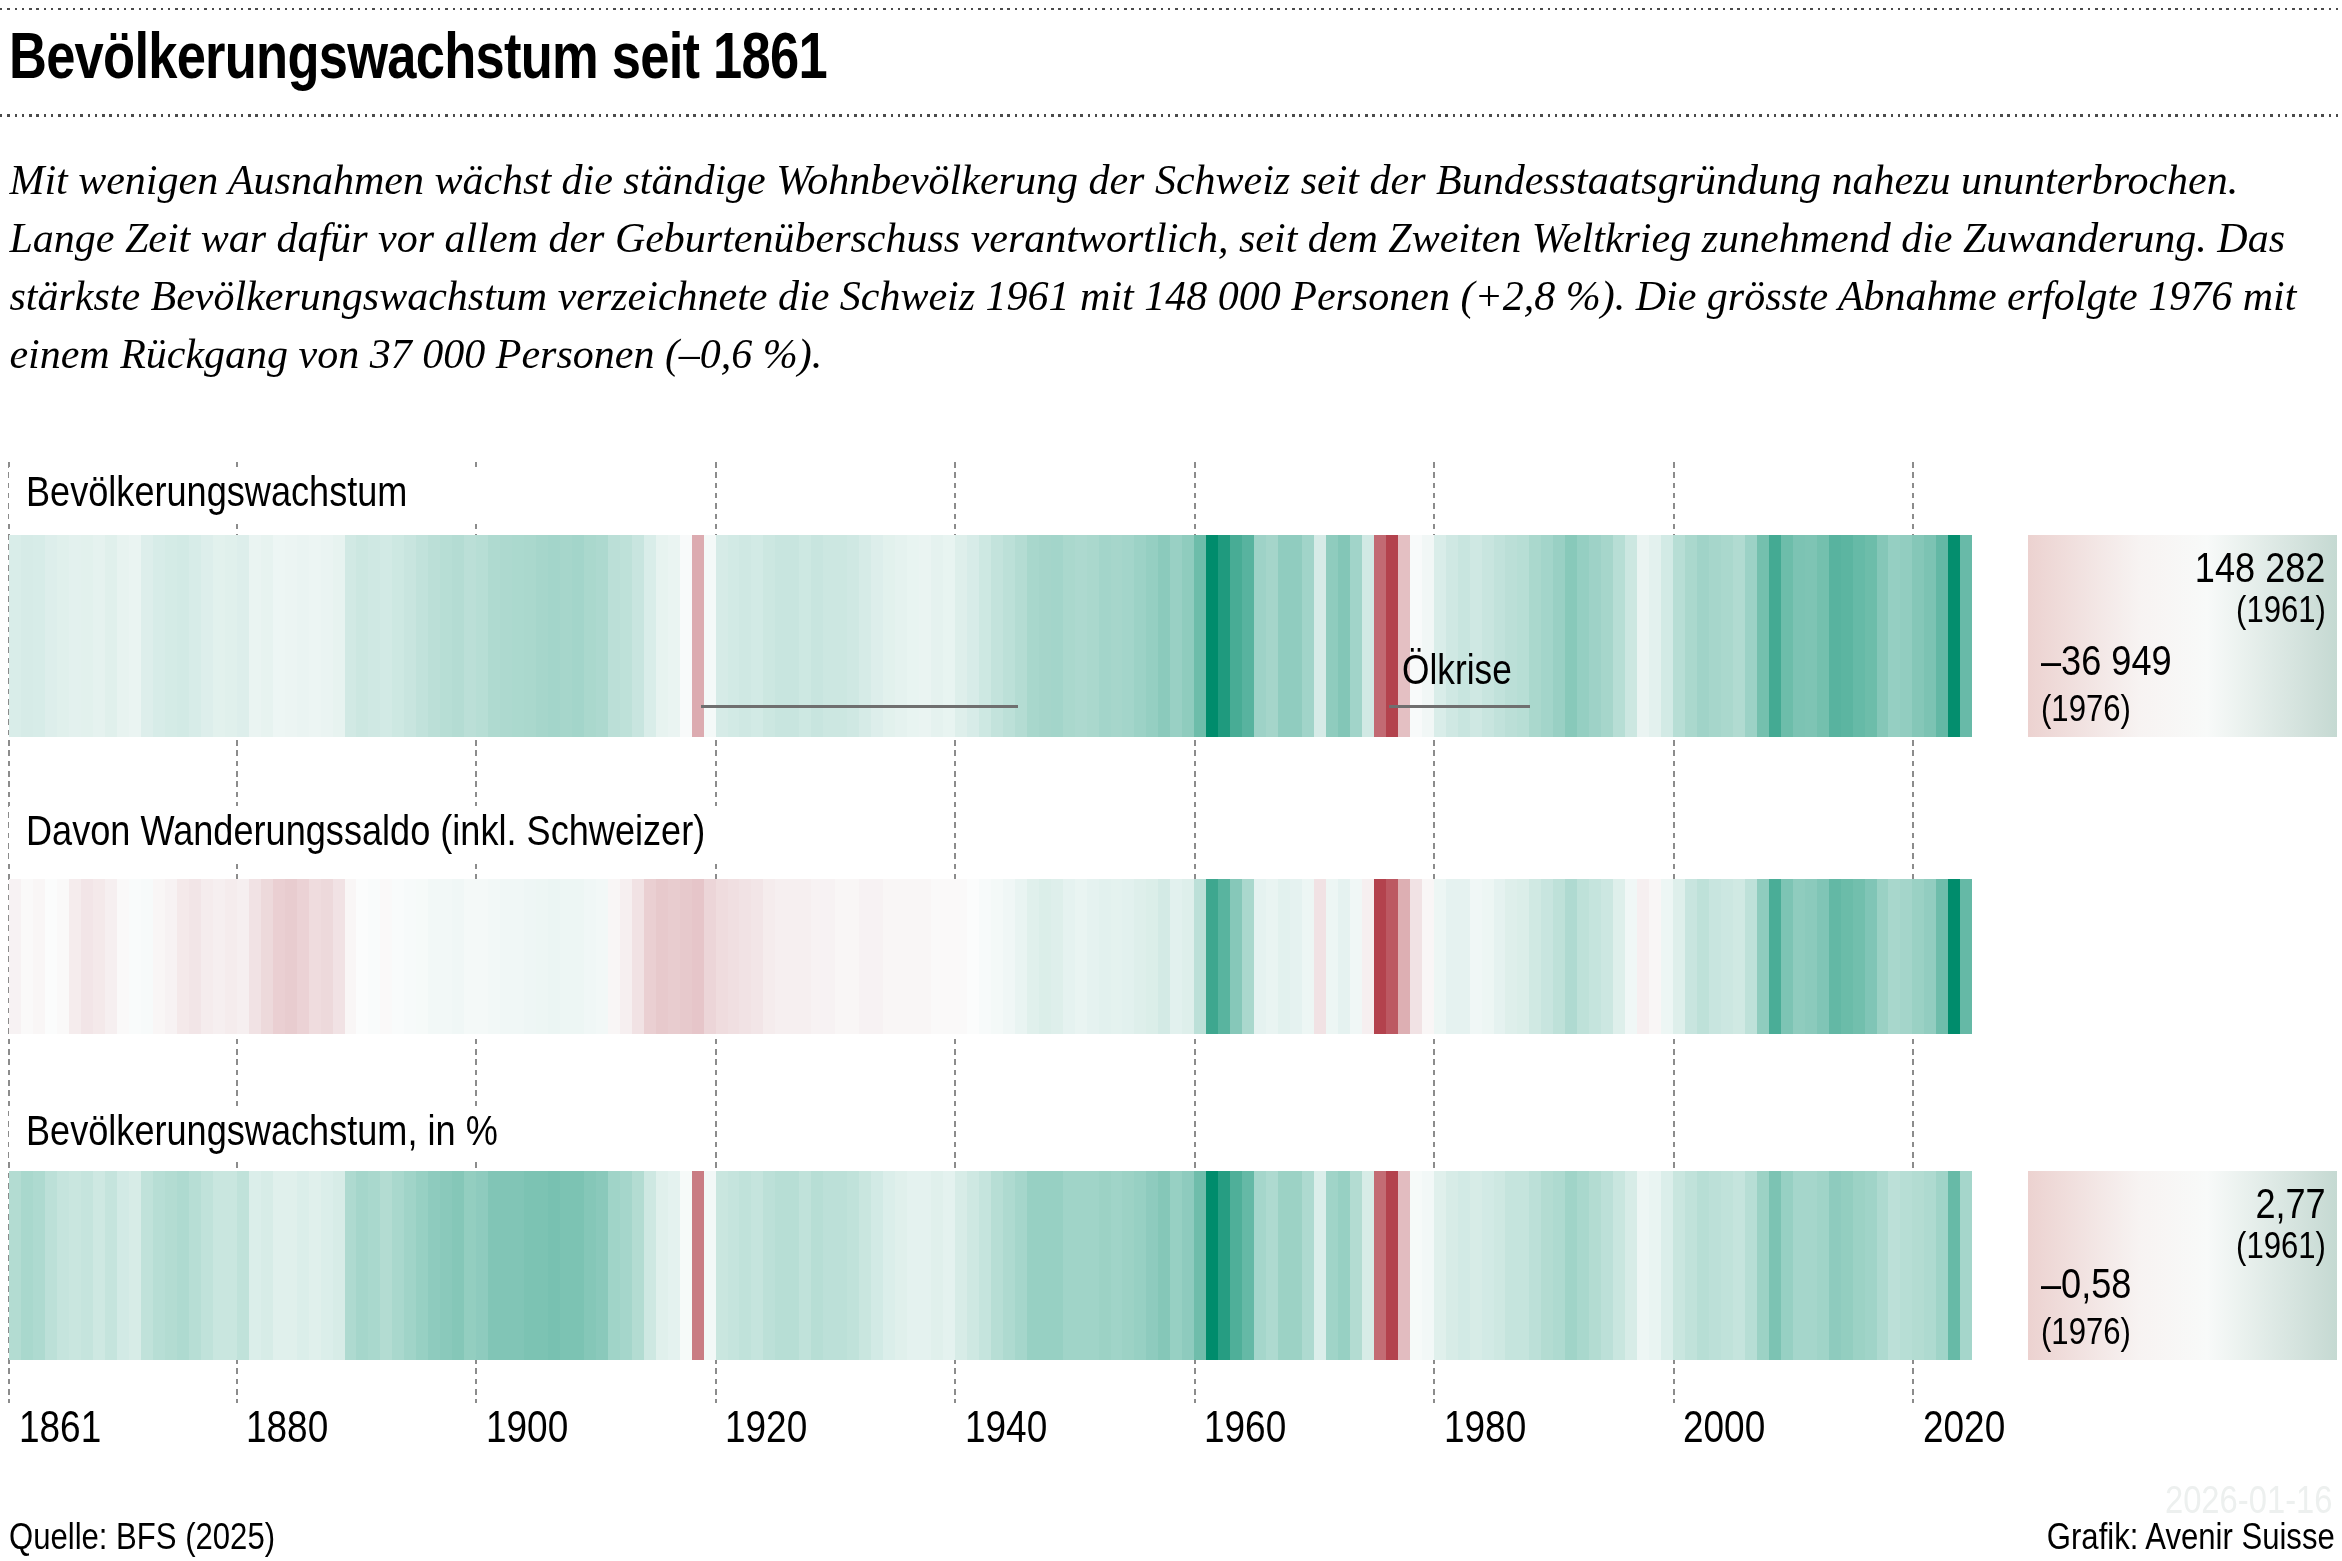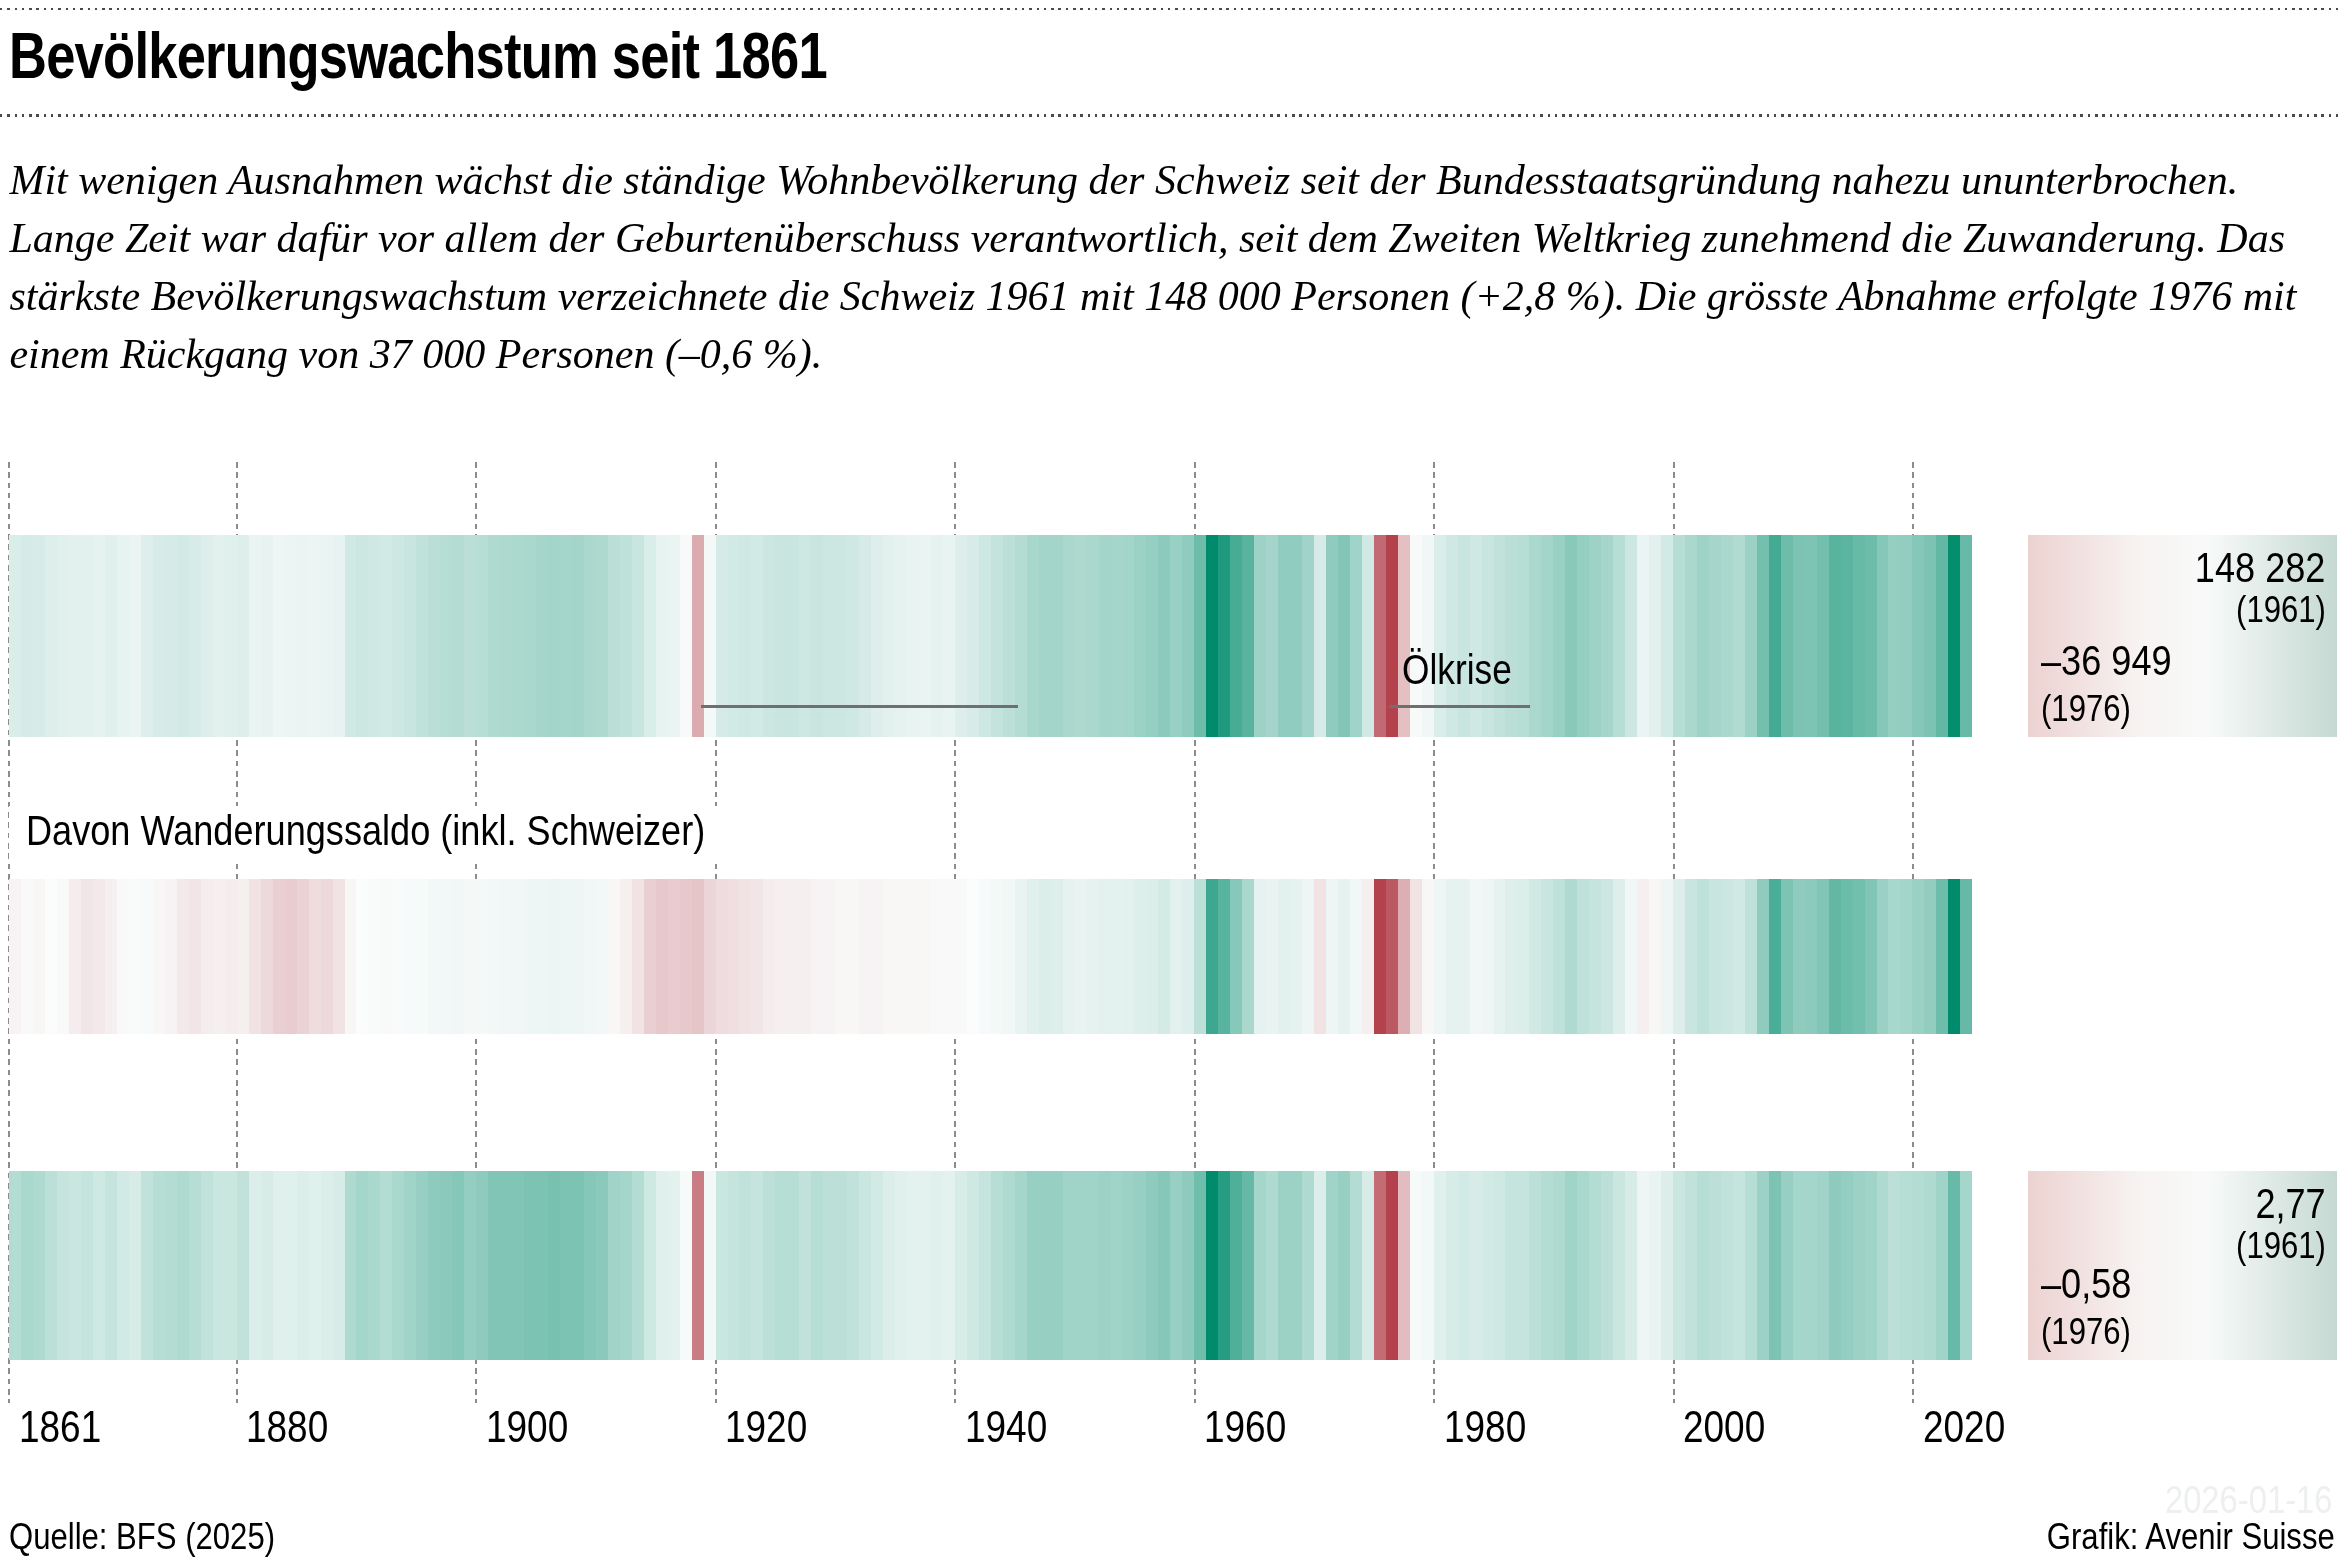--- a/index.html
+++ b/index.html
@@ -53,20 +53,23 @@
       <div class="gridline" style="left: 236px;"></div>
       <div class="gridline" style="left: 475px;"></div>
       <div class="gridline" style="left: 715px;"></div>
       <div class="gridline" style="left: 954px;"></div>
       <div class="gridline" style="left: 1194px;"></div>
       <div class="gridline" style="left: 1433px;"></div>
       <div class="gridline" style="left: 1673px;"></div>
       <div class="gridline" style="left: 1912px;"></div>
     </div>
 
+  <div class="row-label" style="top:467px">
+    <span class="cond">Bevölkerungswachstum</span>
+  </div>
   <div class="stripes" style="top:535px;height:202px">
       <div class="bar" style="background: rgb(217, 237, 233);"></div>
       <div class="bar" style="background: rgb(214, 235, 231);"></div>
       <div class="bar" style="background: rgb(215, 236, 232);"></div>
       <div class="bar" style="background: rgb(221, 238, 235);"></div>
       <div class="bar" style="background: rgb(224, 240, 236);"></div>
       <div class="bar" style="background: rgb(227, 241, 238);"></div>
       <div class="bar" style="background: rgb(226, 241, 237);"></div>
       <div class="bar" style="background: rgb(229, 242, 239);"></div>
       <div class="bar" style="background: rgb(224, 240, 236);"></div>
@@ -390,20 +393,23 @@
       <div class="bar" style="background: rgb(154, 209, 196);"></div>
       <div class="bar" style="background: rgb(168, 215, 204);"></div>
       <div class="bar" style="background: rgb(164, 213, 202);"></div>
       <div class="bar" style="background: rgb(154, 209, 196);"></div>
       <div class="bar" style="background: rgb(146, 205, 192);"></div>
       <div class="bar" style="background: rgb(110, 189, 171);"></div>
       <div class="bar" style="background: rgb(0, 140, 108);"></div>
       <div class="bar" style="background: rgb(101, 185, 166);"></div>
     </div>
 
+  <div class="row-label" style="top:1106px">
+    <span class="cond">Bevölkerungswachstum, in %</span>
+  </div>
   <div class="stripes" style="top:1171px;height:189px">
       <div class="bar" style="background: rgb(179, 220, 210);"></div>
       <div class="bar" style="background: rgb(169, 216, 205);"></div>
       <div class="bar" style="background: rgb(174, 218, 208);"></div>
       <div class="bar" style="background: rgb(188, 224, 216);"></div>
       <div class="bar" style="background: rgb(197, 228, 221);"></div>
       <div class="bar" style="background: rgb(201, 230, 223);"></div>
       <div class="bar" style="background: rgb(197, 228, 221);"></div>
       <div class="bar" style="background: rgb(206, 232, 226);"></div>
       <div class="bar" style="background: rgb(197, 228, 221);"></div>

